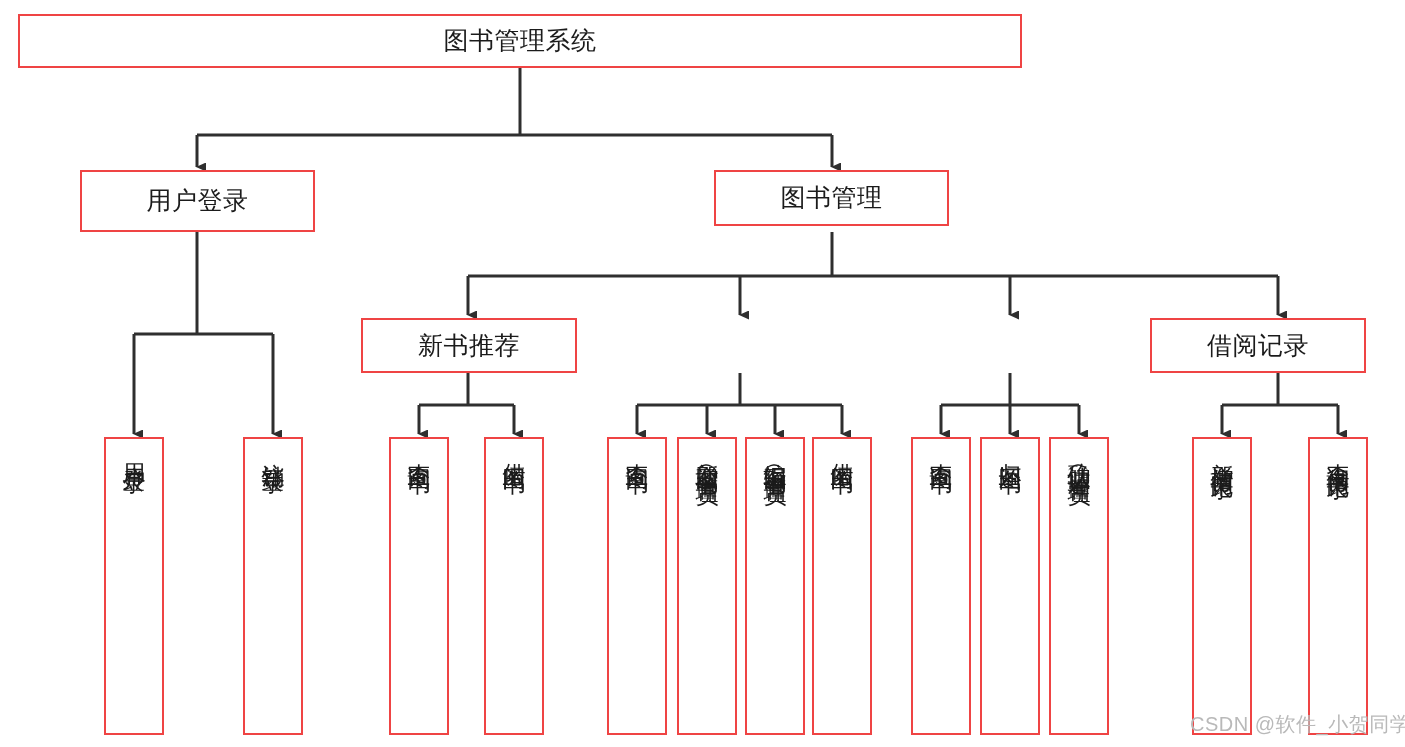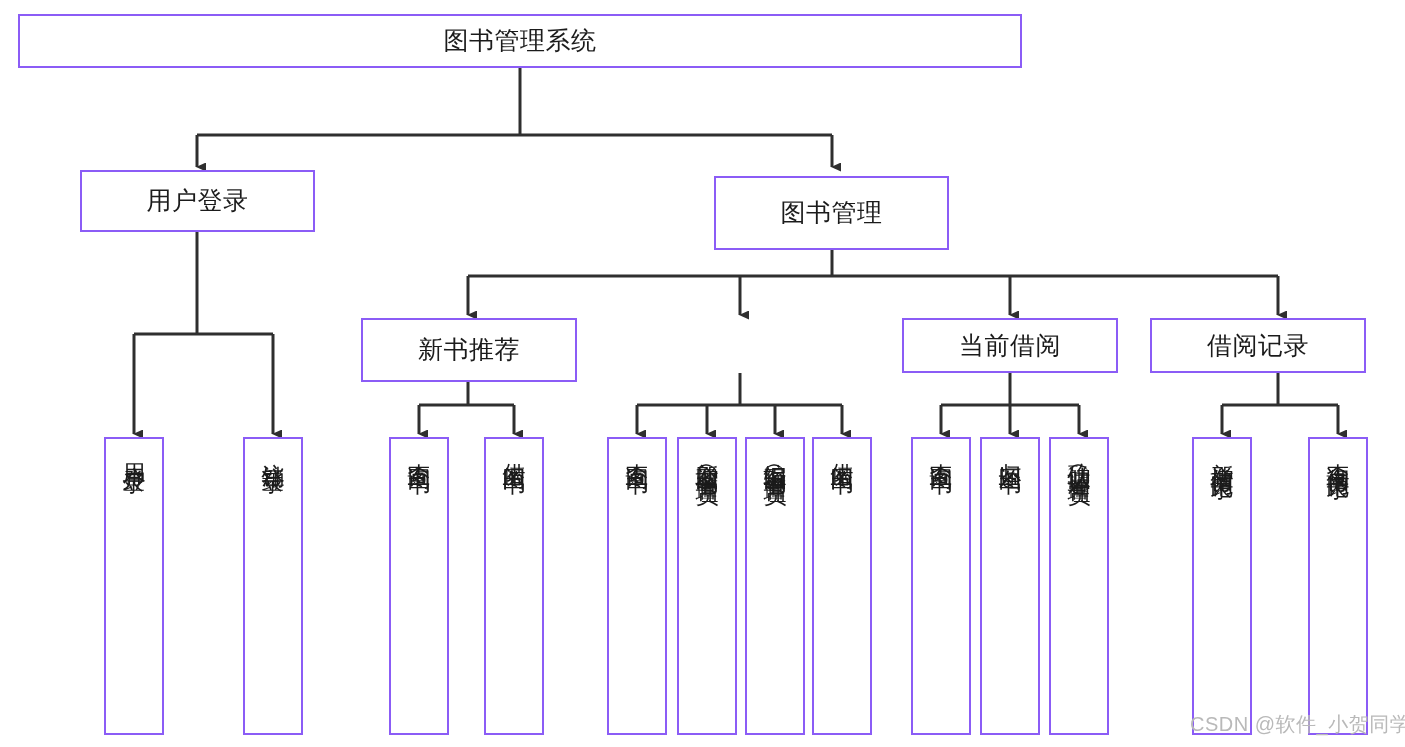--- a/index.html
+++ b/index.html
@@ -21,21 +21,21 @@
   #diagram-svg {
     position: absolute;
     left: 0;
     top: 0;
     width: 1405px;
     height: 747px;
   }
   .node {
     position: absolute;
     box-sizing: border-box;
-    border: 2px solid #8b5cf6;
+    border: 2px solid #ef4444;
     background: #ffffff;
     display: flex;
     align-items: center;
     justify-content: center;
     color: #1b1b1b;
     z-index: 3;
   }
   .node-label {
     display: block;
     text-align: center;
@@ -127,29 +127,26 @@
     </g>
   </svg>
 
   <div class="node root horiz" style="left:18px; top:14px; width:1004px; height:54px;">
     <span class="node-label">图书管理系统</span>
   </div>
 
   <div class="node horiz" style="left:80px; top:170px; width:235px; height:62px;">
     <span class="node-label">用户登录</span>
   </div>
-  <div class="node horiz" style="left:714px; top:176px; width:235px; height:74px;">
+  <div class="node horiz" style="left:714px; top:170px; width:235px; height:56px;">
     <span class="node-label">图书管理</span>
   </div>
 
-  <div class="node horiz" style="left:361px; top:318px; width:216px; height:64px;">
+  <div class="node horiz" style="left:361px; top:318px; width:216px; height:55px;">
     <span class="node-label">新书推荐</span>
-  </div>
-  <div class="node horiz" style="left:902px; top:318px; width:216px; height:55px;">
-    <span class="node-label">当前借阅</span>
   </div>
   <div class="node horiz" style="left:1150px; top:318px; width:216px; height:55px;">
     <span class="node-label">借阅记录</span>
   </div>
 
   <div class="node vert" style="left:104px; top:437px; width:60px; height:298px;">
     <span class="node-label">用户登录</span>
   </div>
   <div class="node vert" style="left:243px; top:437px; width:60px; height:298px;">
     <span class="node-label">注销登录</span>

